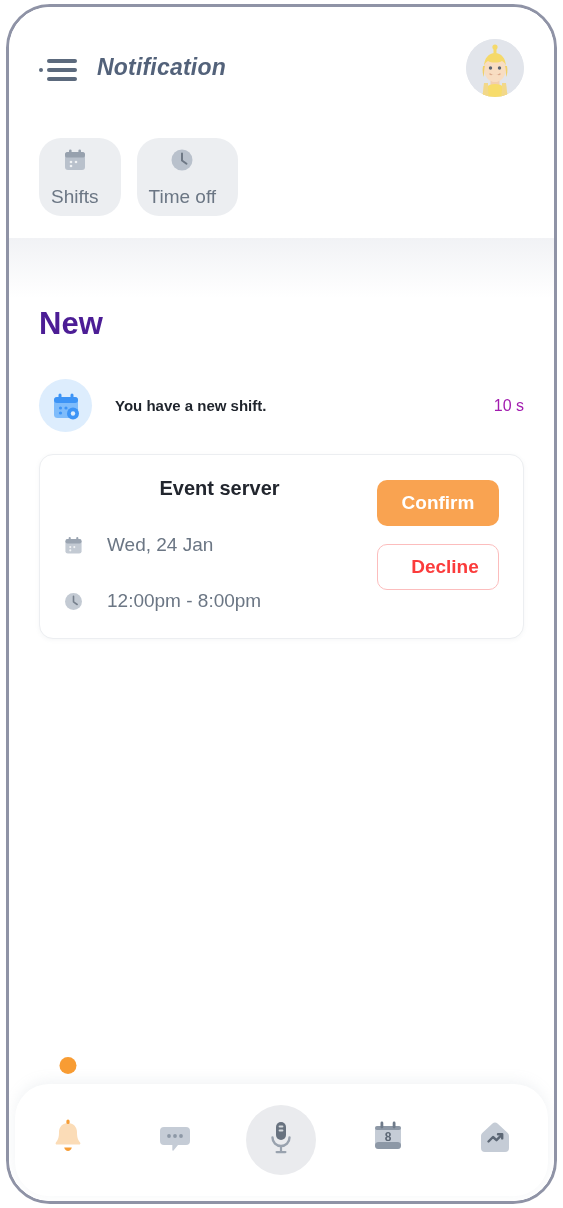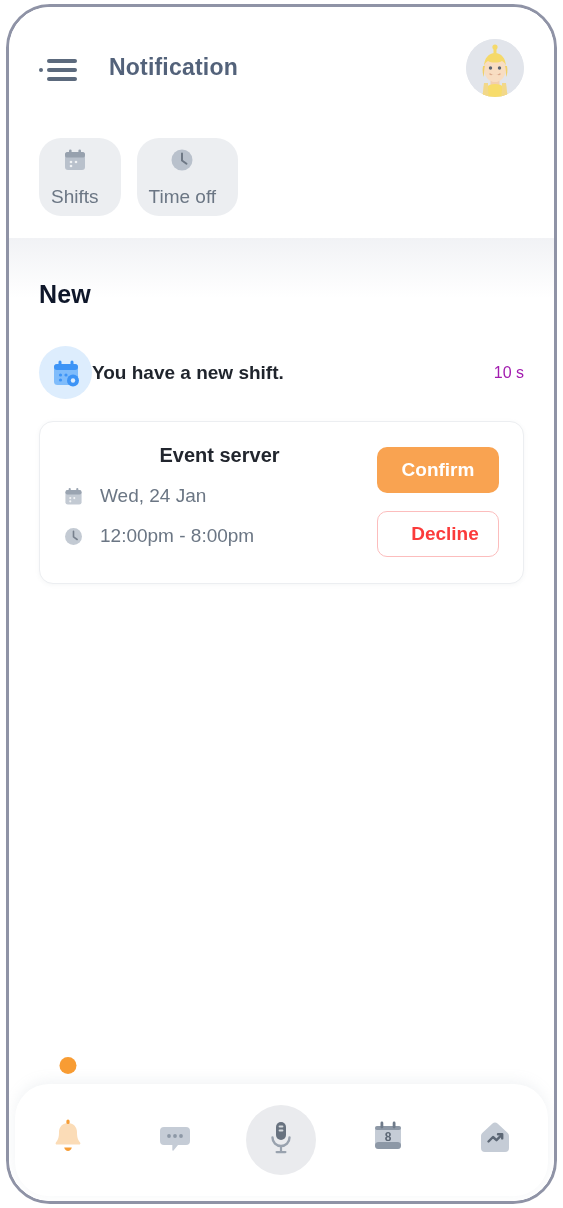--- a/index.html
+++ b/index.html
@@ -72,25 +72,26 @@
     left: -8px;
     top: 0;
     width: 4px;
     height: 4px;
     border-radius: 2px;
     background: #5c6a7d;
   }
   .menu-icon .bar.b3 { width: 30px; }
 
   .header-title {
-    margin-left: 32px;
+    margin-left: 20px;
     font-size: 23px;
     font-weight: bold;
     color: #53627a;
     letter-spacing: 0.2px;
+    font-style: italic;
   }
   .header-spacer { flex: 1; }
 
   .avatar {
     width: 58px;
     height: 58px;
     border-radius: 50%;
     background: #e3e6ec;
     position: relative;
     overflow: hidden;
@@ -142,45 +143,46 @@
     height: 60px;
     background: linear-gradient(to bottom, #f1f2f5 0%, #ffffff 100%);
     pointer-events: none;
   }
   .content-inner {
     position: relative;
     padding: 0 30px;
   }
 
   .section-title {
-    font-size: 25px;
+    font-size: 31px;
     font-weight: bold;
-    color: #0f172a;
-    margin-top: 42px;
+    color: #4c1d95;
+    margin-top: 68px;
     letter-spacing: 0.1px;
   }
 
   
   .notif-row {
     display: flex;
     align-items: center;
     margin-top: 37px;
   }
   .notif-badge {
     width: 53px;
     height: 53px;
     border-radius: 50%;
     background: #ddedfd;
     display: flex;
     align-items: center;
     justify-content: center;
     flex: 0 0 auto;
   }
   .notif-text {
-    font-size: 19px;
+    margin-left: 23px;
+    font-size: 15px;
     font-weight: bold;
     color: #1f242c;
     flex: 1;
   }
   .notif-time {
     font-size: 16px;
     color: #a21caf;
   }
 
   
@@ -197,22 +199,22 @@
   .card-left { flex: 1; }
   .card-title {
     font-size: 20px;
     font-weight: bold;
     color: #22262e;
     text-align: center;
   }
   .card-meta {
     display: flex;
     align-items: flex-start;
-    gap: 16px;
-    margin-top: 18px;
+    gap: 23px;
+    margin-top: 34px;
   }
   .card-meta .m-icon {
     width: 22px;
     height: 22px;
     flex: 0 0 auto;
     display: flex;
     align-items: center;
     justify-content: center;
   }
   .card-meta .m-text {

